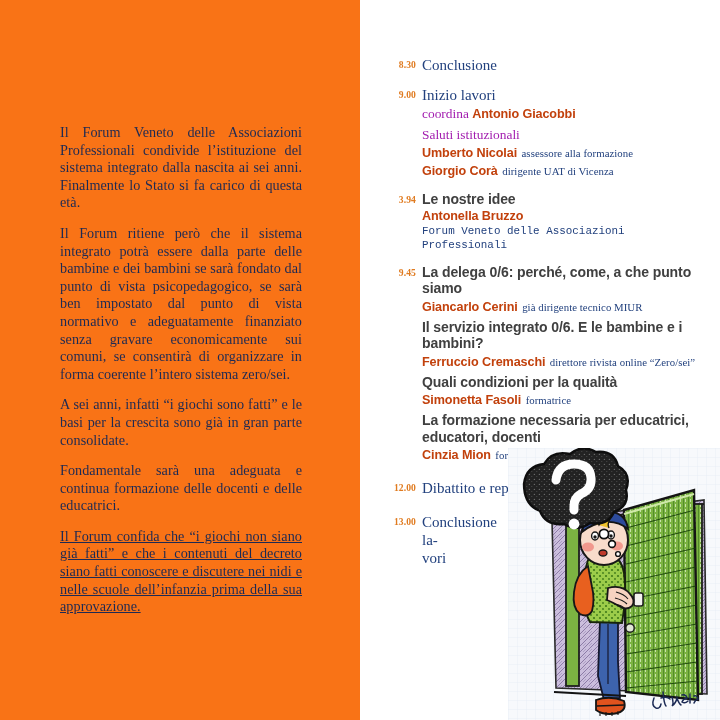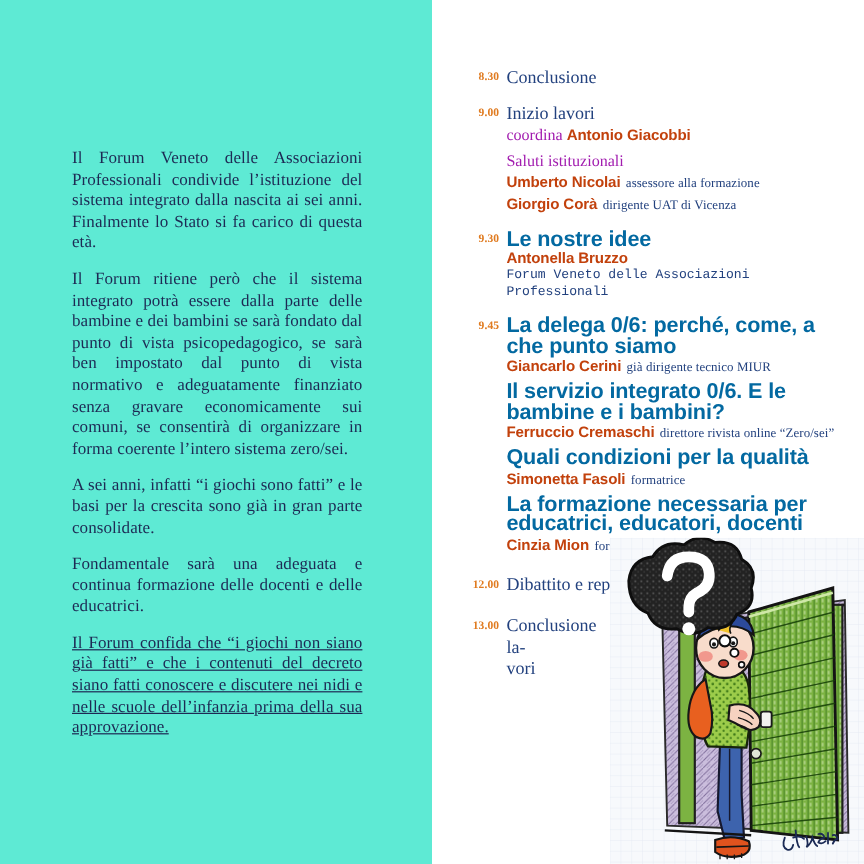--- a/index.html
+++ b/index.html
@@ -21,21 +21,21 @@
     overflow: hidden;
   }
 
   
   #left-panel {
     position: absolute;
     left: 0;
     top: 0;
     width: 360px;
     height: 720px;
-    background: #5eead4;
+    background: #f97316;
     box-sizing: border-box;
   }
   #left-text-block {
     position: absolute;
     left: 60px;
     top: 124px;
     width: 242px;
   }
   .left-para {
     margin: 0 0 13px 0;
@@ -78,23 +78,23 @@
     margin-left: 38px;
   }
   .title-blue {
     color: #22417e;
     font-family: "Liberation Serif", serif;
     font-size: 15px;
     line-height: 18px;
     font-weight: normal;
   }
   .title-orange {
-    color: #0369a1;
+    color: #404040;
     font-family: "Liberation Sans", sans-serif;
-    font-size: 18px;
+    font-size: 14px;
     line-height: 16.5px;
     font-weight: bold;
     letter-spacing: -0.1px;
   }
   .plain-blue {
     color: #a21caf;
     font-family: "Liberation Serif", serif;
     font-size: 13.4px;
     line-height: 16.5px;
   }
@@ -171,21 +171,21 @@
           </div>
           <div>
             <span class="name-bold">Giorgio Corà</span>
             <span class="role-small">dirigente UAT di Vicenza</span>
           </div>
         </div>
       </div>
     </div>
 
     <div class="prog-row">
-      <span class="prog-time">9.30</span>
+      <span class="prog-time">3.94</span>
       <div class="prog-body">
         <div class="title-orange">Le nostre idee</div>
         <div class="name-bold">Antonella Bruzzo</div>
         <div class="sub-line">Forum Veneto delle Associazioni Professionali</div>
       </div>
     </div>
 
     <div class="prog-row">
       <span class="prog-time">9.45</span>
       <div class="prog-body">

